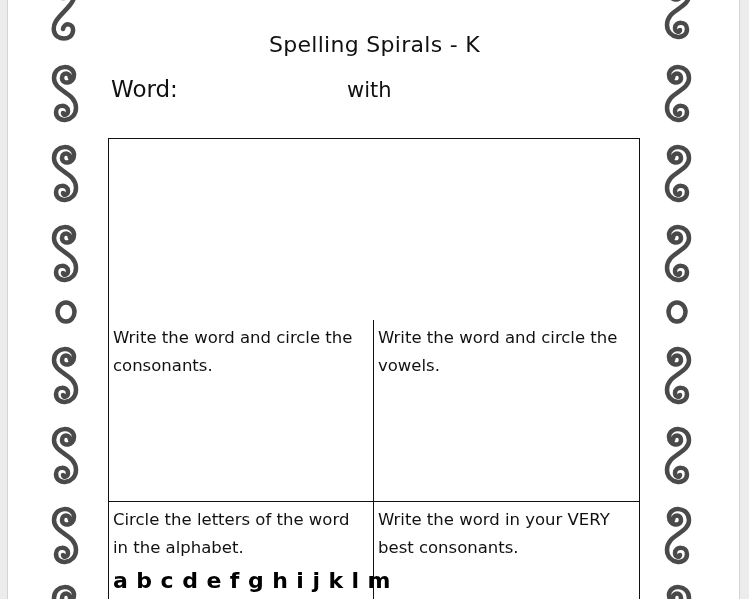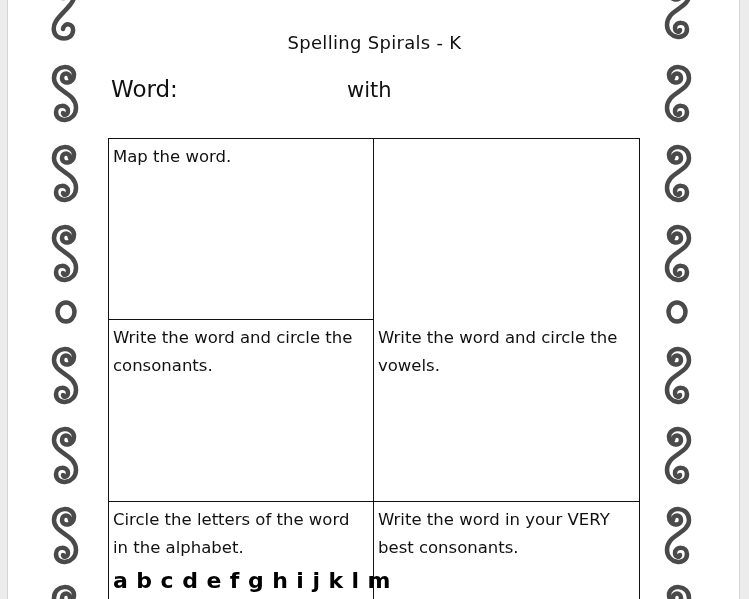--- a/index.html
+++ b/index.html
@@ -17,21 +17,21 @@
   .border-col { position:absolute; top:0; width:40px; height:599px; }
   .border-col.left { left:46px; }
   .border-col.right { left:657px; }
   .spiral { position:absolute; left:0; width:40px; height:70px; }
   .spiral svg { width:40px; height:70px; display:block; }
   .ring { position:absolute; left:8px; width:24px; height:26px; }
   .ring svg { width:24px; height:26px; display:block; }
 
   .title {
     position:absolute; left:0; width:749px; top:32px; text-align:center;
-    font-size:18px; color:#111; letter-spacing:0.3px;
+    font-size:22px; color:#111; letter-spacing:0.3px;
   }
   .word-label { position:absolute; left:111px; top:76px; font-size:23px; color:#111;text-align:right; }
   .pattern { position:absolute; left:347px; top:78px; font-size:21px; color:#111;text-align:right; }
 
   .grid {
     position:absolute; left:108px; top:138px; width:532px; height:480px;
     border:1px solid #111; box-sizing:border-box;
   }
   .cell { position:absolute; box-sizing:border-box; border-color:#111; border-style:solid; border-width:0; }
   .c00 { left:0; top:0; width:265px; height:181px; border-right-width:1px; border-bottom-width:1px; }
@@ -149,23 +149,20 @@
         <path d="M24 20 C24 14 16 14 16 20 C16 27 28 26 28 17 C28 6 8 6 8 20 C8 34 30 34 30 50 C30 64 10 66 10 54 C10 46 22 46 22 53 C22 57 17 58 17 55" fill="none" stroke="#4a4a4a" stroke-width="4.5" stroke-linecap="round"></path>
       </svg>
     </div>
 </div>
 
 <div class="title">Spelling Spirals - K</div>
 <div class="word-label">Word:</div>
 <div class="pattern">with</div>
 
 <div class="grid">
-  <div class="cell c00">
-    <div class="prompt">Map the word.</div>
-  </div>
   <div class="cell c11">
     <div class="prompt">Write the word and circle the vowels.</div>
   </div>
   <div class="cell c10">
     <div class="prompt">Write the word and circle the consonants.</div>
   </div>
   <div class="cell c20">
     <div class="prompt">Circle the letters of the word in the alphabet.</div>
     <div class="alphabet">
       <span>a</span><span>b</span><span>c</span><span>d</span><span>e</span><span>f</span><span>g</span><span>h</span><span>i</span><span>j</span><span>k</span><span>l</span><span>m</span>

